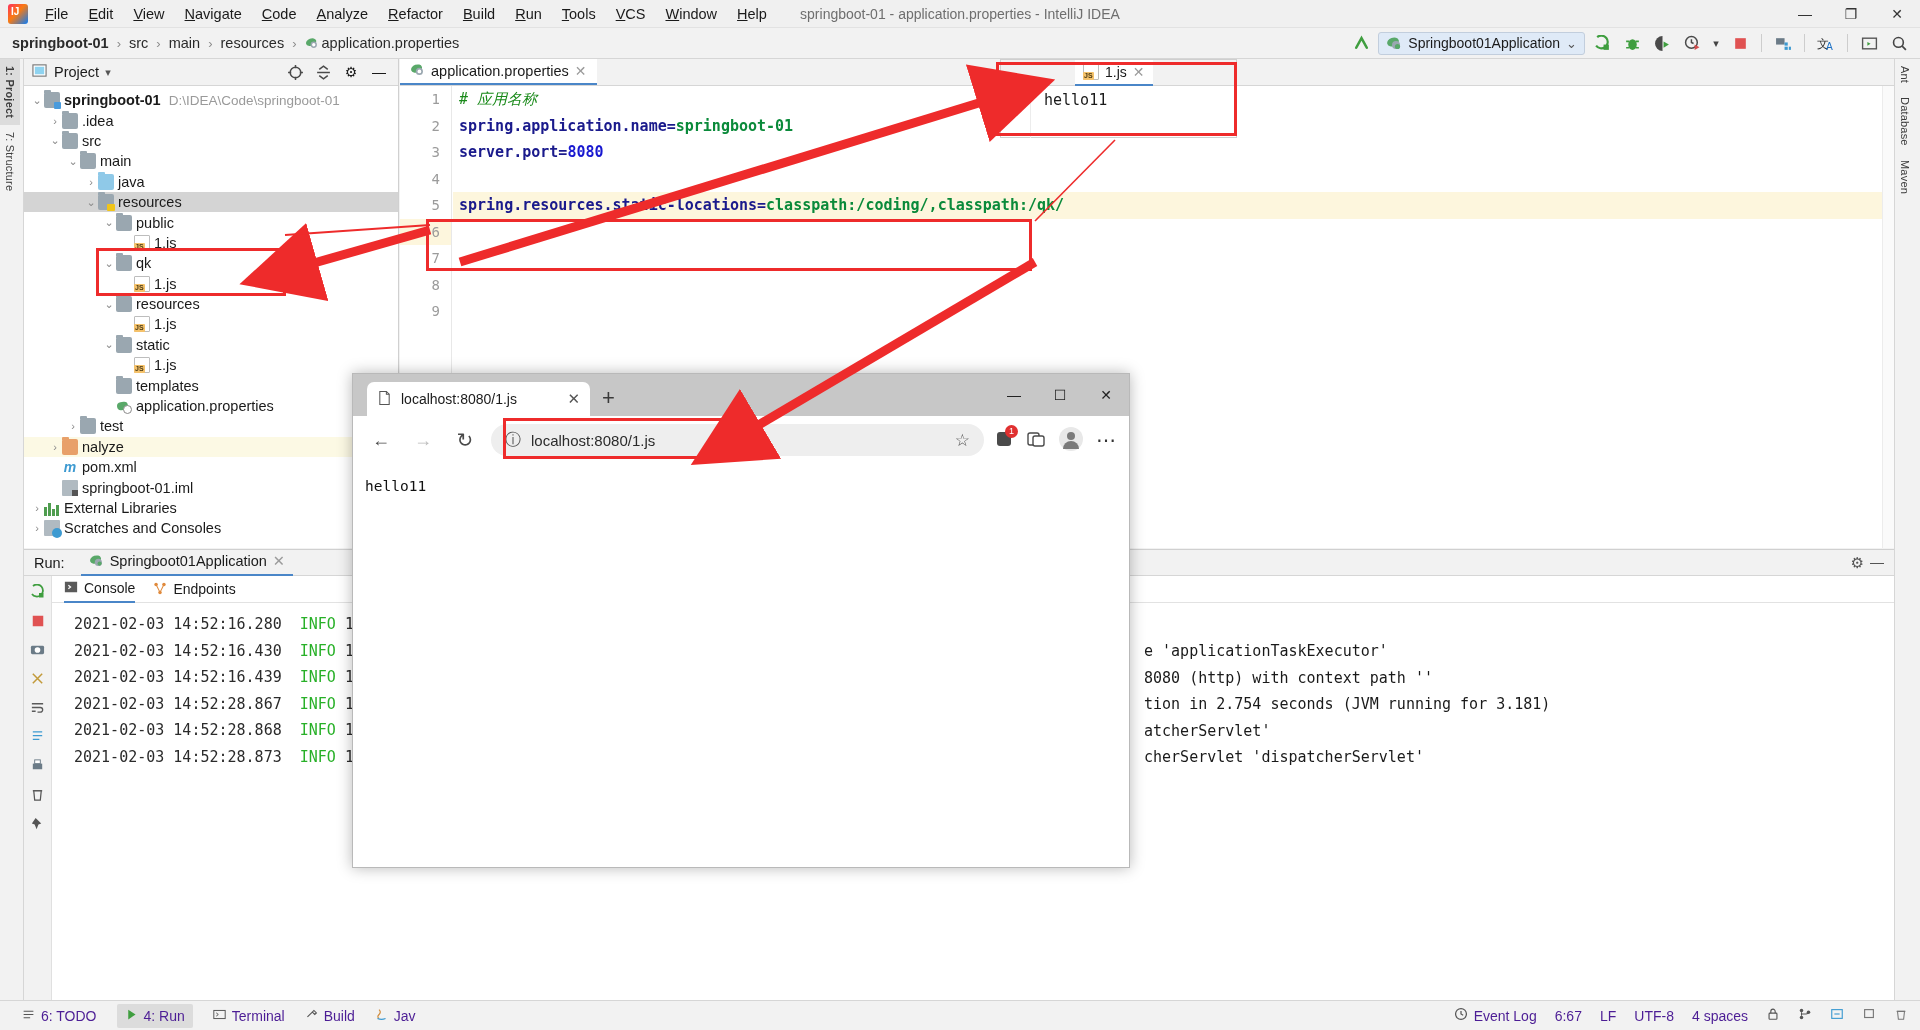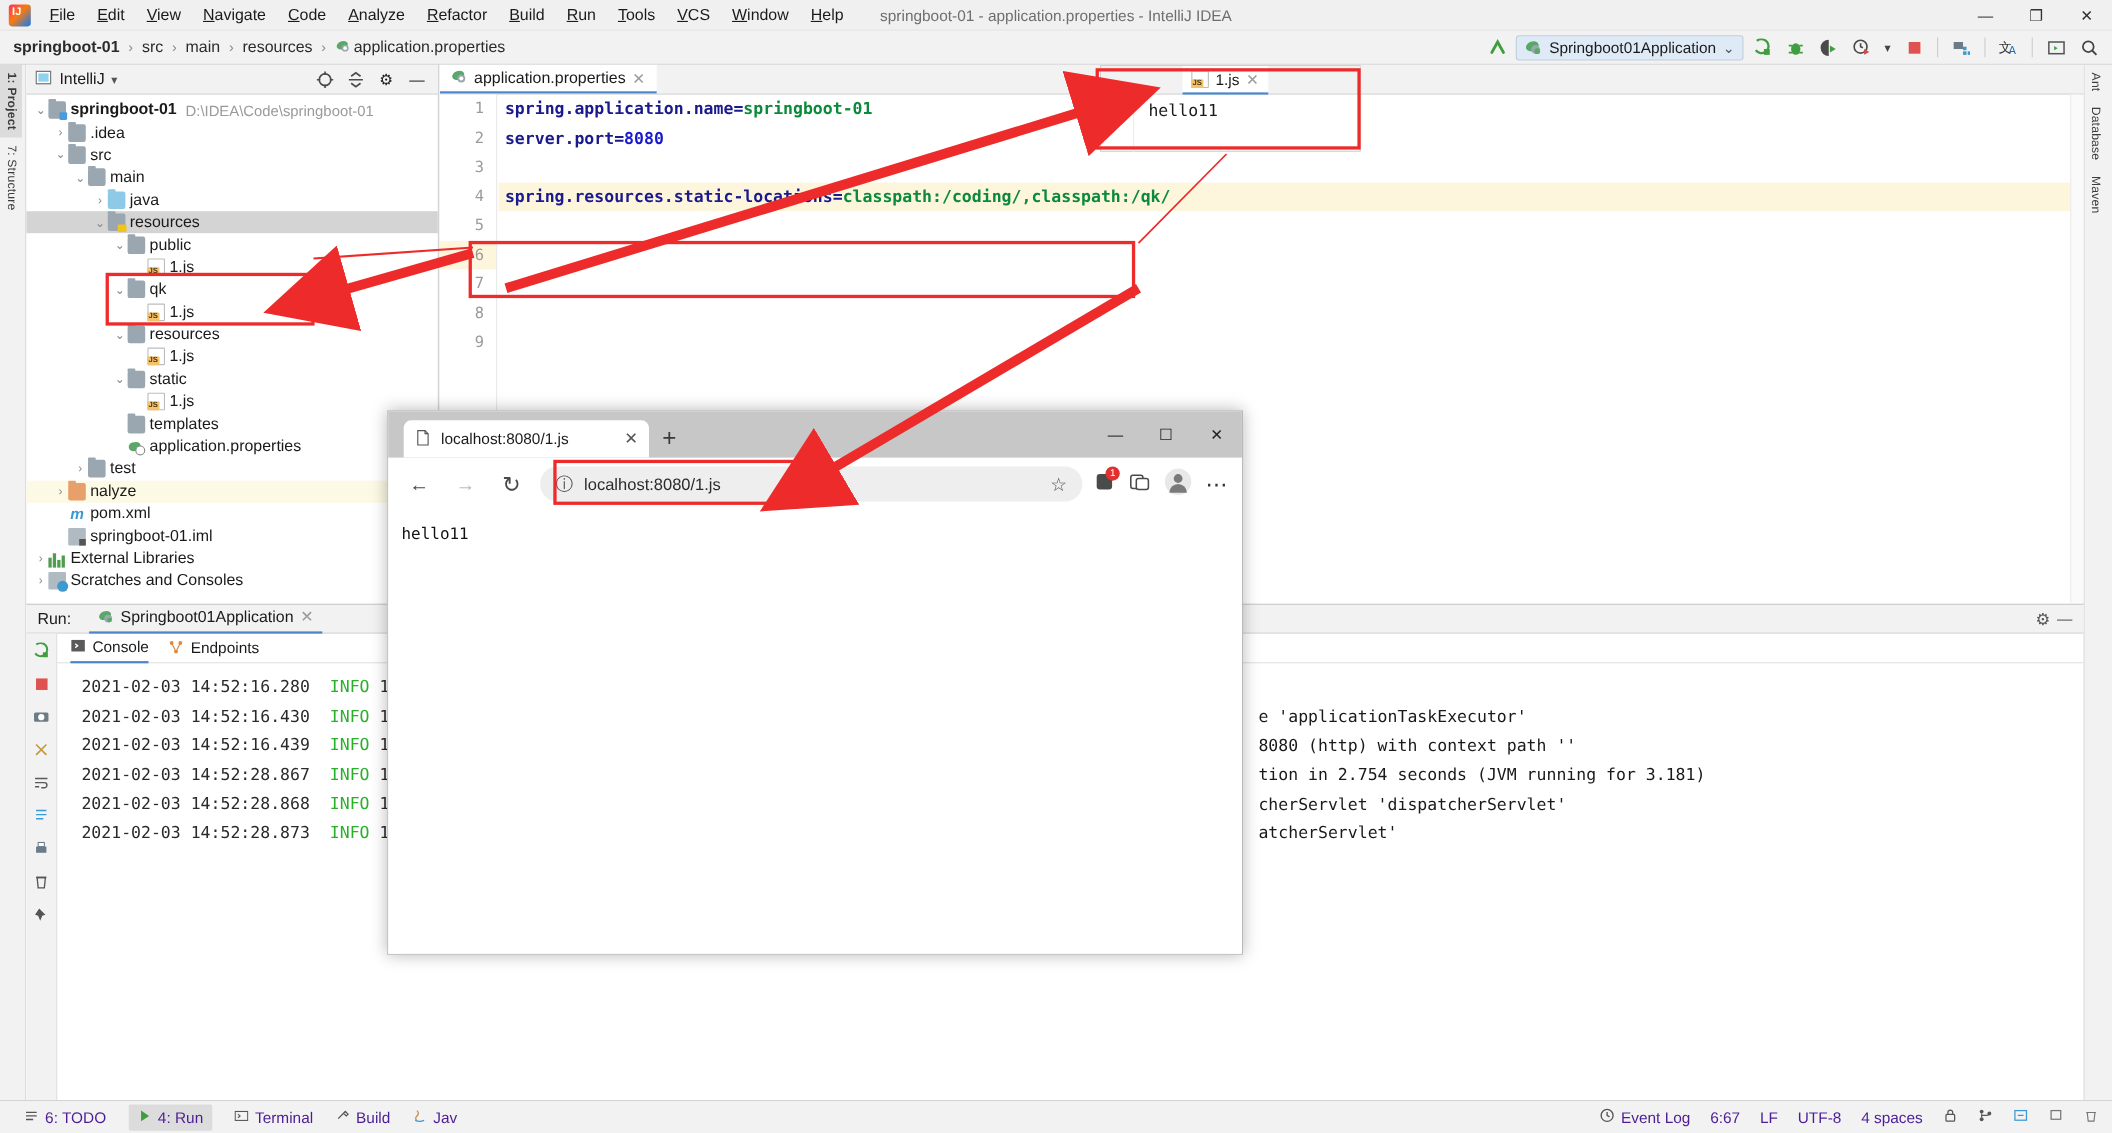--- a/index.html
+++ b/index.html
@@ -305,21 +305,21 @@
   </div>
 
 <div id="project-panel">
   <div id="project-header">
     <span>
       <svg width="15" height="15" viewBox="0 0 16 16">
           <rect x="1" y="2" width="14" height="12" fill="#fff" stroke="#777" stroke-width="1.2"></rect>
           <rect x="3" y="4" width="10" height="8" fill="#8fd3f0"></rect>
         </svg>
     </span>
-    <span class="ptitle">IntelliJ</span>
+    <span class="ptitle">Project</span>
     <span style="margin-left:6px;font-size:11px;color:#555;">▾</span>
     <span id="project-header-actions">
       <span class="tbtn">
         <svg width="17" height="17" viewBox="0 0 16 16">
             <circle cx="8" cy="8" r="5" fill="none" stroke="#4a4a4a" stroke-width="1.4"></circle>
             <path d="M8 1 V4 M8 12 V15 M1 8 H4 M12 8 H15" stroke="#4a4a4a" stroke-width="1.4"></path>
           </svg>
       </span>
       <span class="tbtn">
         <svg width="17" height="17" viewBox="0 0 16 16">
@@ -471,20 +471,21 @@
       <div class="lnum mono">2</div>
       <div class="lnum mono">3</div>
       <div class="lnum mono">4</div>
       <div class="lnum mono">5</div>
       <div class="lnum mono hl">6</div>
       <div class="lnum mono">7</div>
       <div class="lnum mono">8</div>
       <div class="lnum mono">9</div>
     </div>
   <div id="code">
+      <div class="cline mono"><span class="c-cmt"># 应用名称</span></div>
       <div class="cline mono"><span class="c-key">spring.application.name</span><span class="c-key">=</span><span class="c-val">springboot-01</span></div>
       <div class="cline mono"><span class="c-key">server.port</span><span class="c-key">=</span><span class="c-num">8080</span></div>
       <div class="cline mono">&nbsp;</div>
       <div class="cline mono hl"><span class="c-key">spring.resources.static-locations</span><span class="c-key">=</span><span class="c-val">classpath:/coding/,classpath:/qk/</span></div>
       <div class="cline mono">&nbsp;</div>
       <div class="cline mono">&nbsp;</div>
       <div class="cline mono">&nbsp;</div>
     </div>
   <div id="right-rail"></div>
 </div>
@@ -580,22 +581,22 @@
           <div class="logline"><span class="lg-date">2021-02-03 14:52:16.280</span>  <span class="lg-info">INFO</span> <span class="lg-rest">176</span></div>
           <div class="logline"><span class="lg-date">2021-02-03 14:52:16.430</span>  <span class="lg-info">INFO</span> <span class="lg-rest">176</span></div>
           <div class="logline"><span class="lg-date">2021-02-03 14:52:16.439</span>  <span class="lg-info">INFO</span> <span class="lg-rest">176</span></div>
           <div class="logline"><span class="lg-date">2021-02-03 14:52:28.867</span>  <span class="lg-info">INFO</span> <span class="lg-rest">176</span></div>
           <div class="logline"><span class="lg-date">2021-02-03 14:52:28.868</span>  <span class="lg-info">INFO</span> <span class="lg-rest">176</span></div>
           <div class="logline"><span class="lg-date">2021-02-03 14:52:28.873</span>  <span class="lg-info">INFO</span> <span class="lg-rest">176</span></div>
           <div style="position: absolute; left: 1092px; top: 35px;">
             <div class="logline" style="padding-left: 0px;">e 'applicationTaskExecutor'</div>
             <div class="logline" style="padding-left: 0px;">8080 (http) with context path ''</div>
             <div class="logline" style="padding-left: 0px;">tion in 2.754 seconds (JVM running for 3.181)</div>
+            <div class="logline" style="padding-left: 0px;">atcherServlet'</div>
             <div class="logline" style="padding-left: 0px;">cherServlet 'dispatcherServlet'</div>
-            <div class="logline" style="padding-left: 0px;">atcherServlet'</div>
           </div>
         </div>
     </div>
   </div>
 </div>
 
 <div id="browser">
   <div id="br-tabstrip">
     <div id="br-tab">
       <span>

